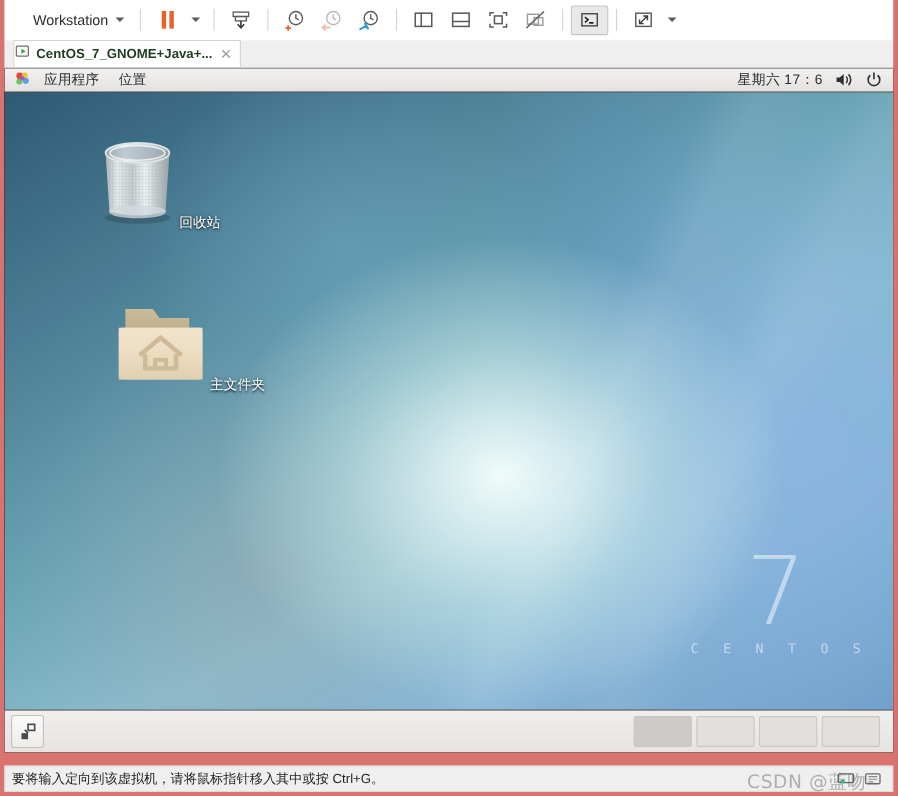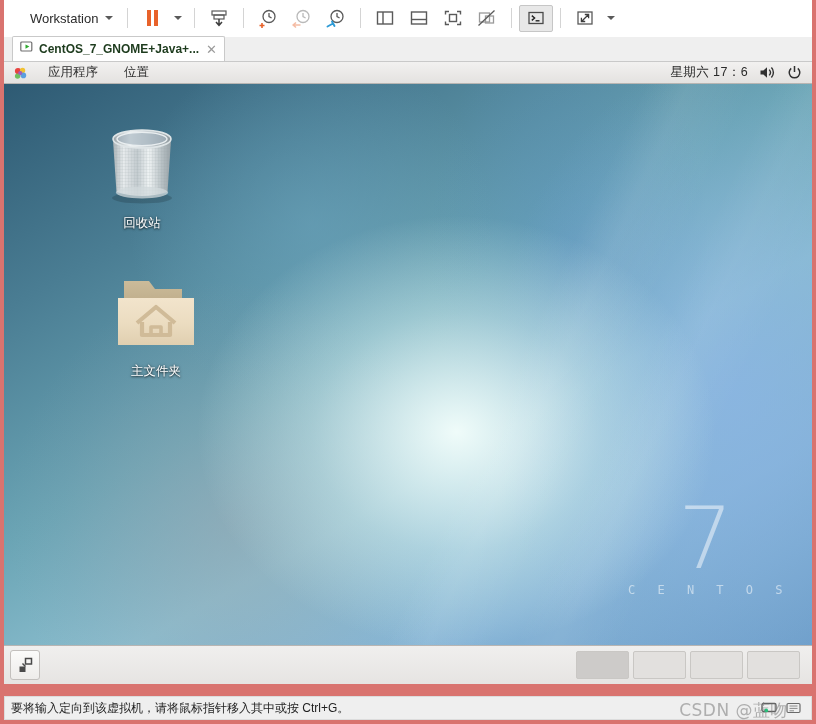--- a/index.html
+++ b/index.html
@@ -80,21 +80,21 @@
     padding-left:8px;
     margin:0 4px;
     border-bottom:1px solid #c9c9c9;
   }
   #vm-tab {
     height:25px;
     background:#ffffff;
     border:1px solid #c9c9c9; border-bottom:none;
     border-radius:2px 2px 0 0;
     display:flex; align-items:center; gap:5px;
-    padding:0 5px 0 7px;
+    padding:0 5px 0 1px;
     font-size:12px; font-weight:bold; color:#1d3b1d;
     cursor:default;
   }
   #tab-close { color:#9a9a9a; font-size:13px; padding:0 2px; font-weight:normal; }
 
   
   #guest-area {
     flex:1 1 auto;
     margin:0 4px;
     background:#000;
@@ -105,21 +105,21 @@
 
   
   #gnome-top-panel {
     flex:0 0 22px; height:22px;
     background:linear-gradient(#f2f1f0,#e4e2e0);
     border-bottom:1px solid #b8b5b2;
     display:flex; align-items:center;
     font-size:12.5px; color:#2e2e2e;
     padding:0 6px;
   }
-  .panel-left { display:flex; align-items:flex-end; gap:8px; }
+  .panel-left { display:flex; align-items:flex-start; gap:0; }
   .panel-menu { padding:0 9px; cursor:default; white-space:nowrap; }
   .panel-right { margin-left:auto; display:flex; align-items:center; gap:11px; padding-right:4px; }
   #panel-clock { font-size:12.5px; color:#2a2a2a; letter-spacing:.4px; }
 
   
   #desktop {
     flex:1 1 auto; position:relative; overflow:hidden;
     background:
       radial-gradient(ellipse 360px 300px at 56% 62%, rgba(245,255,252,.95) 0%, rgba(215,240,240,.45) 40%, rgba(190,220,230,0) 72%),
       radial-gradient(ellipse 300px 420px at 90% 55%, rgba(138,180,228,.75) 0%, rgba(130,175,220,.25) 55%, rgba(120,165,210,0) 80%),
@@ -132,21 +132,21 @@
     
     content:""; position:absolute; inset:0;
     background:
       linear-gradient(115deg, rgba(255,255,255,0) 60%, rgba(255,255,255,.07) 64%, rgba(255,255,255,0) 70%),
       linear-gradient(115deg, rgba(255,255,255,0) 72%, rgba(255,255,255,.05) 76%, rgba(255,255,255,0) 82%);
     pointer-events:none;
   }
 
   .desktop-icon {
     position:absolute; width:110px;
-    display:flex; flex-direction:column; align-items:center;
+    display:flex; flex-direction:row; align-items:flex-end;
     cursor:default; z-index:3;
   }
   .di-label {
     margin-top:5px; font-size:12.5px; color:#ffffff;
     text-shadow:0 1px 2px rgba(0,0,0,.65), 0 0 3px rgba(0,0,0,.5);
     white-space:nowrap;
   }
   #icon-trash { left:83px; top:40px; }
   #icon-home  { left:97px; top:190px; }
 

